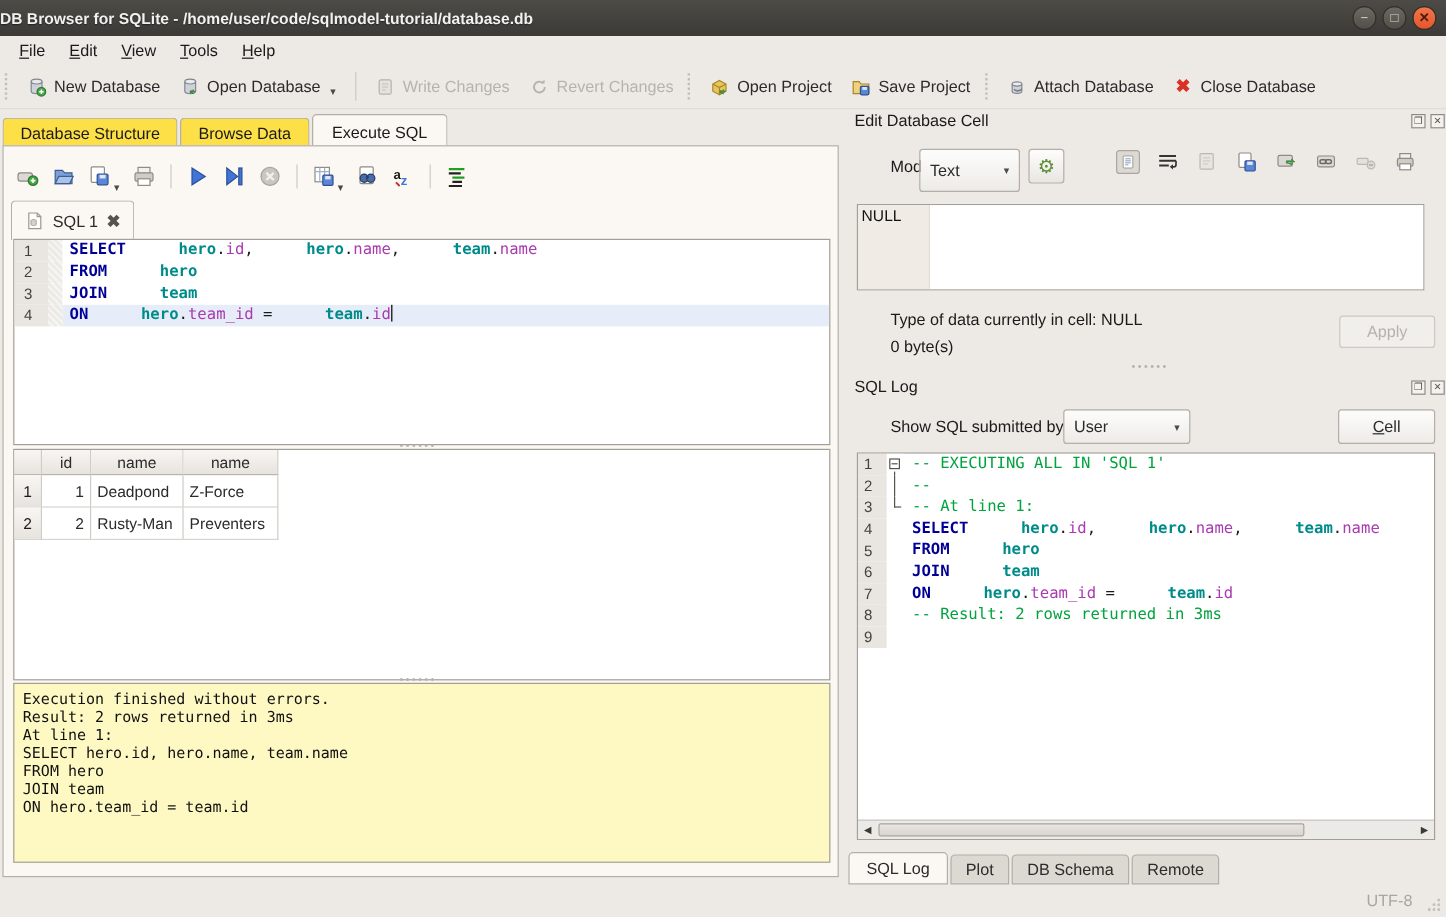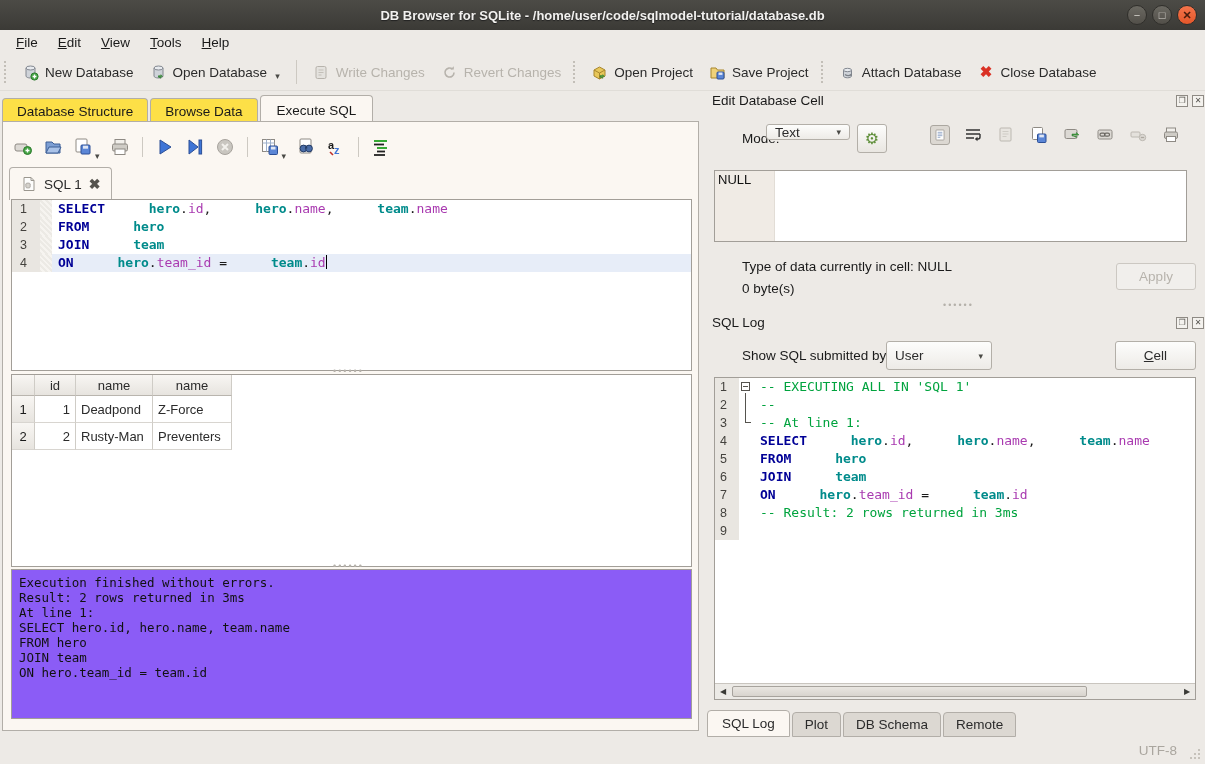--- a/index.html
+++ b/index.html
@@ -1,21 +1,21 @@
 <!DOCTYPE html>
 <html><head>
 <meta charset="utf-8">
 <style>
   * { margin:0; padding:0; box-sizing:border-box; }
   html,body { width:1205px; height:764px; }
   body { position:relative; font-family:"Liberation Sans",sans-serif; background:#edeae6; overflow:hidden; color:#2b2b2b; }
 
   
   .titlebar { position:absolute; left:0; top:0; width:1205px; height:30px;
-    background:linear-gradient(#4c4b46,#3b3a36); display:flex; align-items:center; justify-content:center; }
+    background:linear-gradient(#4c4b46,#3b3a36); display:flex; align-items:center; }
   .titlebar .title { color:#f2f1ef; font-weight:bold; font-size:13px; text-shadow:0 1px 1px #222; }
   .winbtns { position:absolute; right:8px; top:5px; display:flex; gap:5px; }
   .winbtn { width:20px; height:20px; border-radius:50%; background:linear-gradient(#6b6962,#524f49);
     border:1px solid #302f2b; color:#d8d5cf; font-size:11px; line-height:18px; text-align:center; }
   .winbtn.close { background:linear-gradient(#f4744b,#e4572a); color:#4a1c0c; font-weight:bold; }
 
   
   .menubar { position:absolute; left:0; top:30px; width:1205px; height:24px; display:flex; align-items:center; padding-left:6px; background:#edeae6; }
   .menu-item { display:inline-block; padding:3px 10px; font-size:13.5px; color:#1a1a1a; }
   .menu-item::first-letter { text-decoration:underline; }
@@ -70,21 +70,21 @@
   .grid-body .grid-cell { height:27px; }
   .grid-cell.c0 { width:23px; flex:none; background:linear-gradient(#f8f6f3,#e7e4df); justify-content:center; color:#1a1a1a; }
   .grid-cell.c1 { width:41px; flex:none; justify-content:flex-end; }
   .grid-head .grid-cell.c1 { justify-content:center; }
   .grid-cell.c2 { width:77px; flex:none; }
   .grid-head .grid-cell.c2 { justify-content:center; }
   .grid-cell.c3 { width:79px; flex:none; }
   .grid-head .grid-cell.c3 { justify-content:center; }
 
   
-  .msg-box { position:absolute; left:8px; top:447px; width:681px; height:150px; background:#8b5cf6; border:1px solid #a29e98;
+  .msg-box { position:absolute; left:8px; top:447px; width:681px; height:150px; background:#fef9c3; border:1px solid #a29e98;
     font-family:"DejaVu Sans Mono","Liberation Mono",monospace; font-size:12.5px; line-height:15px; padding:5px 7px; white-space:pre-wrap; color:#111; }
 
   
   .dock-title { position:absolute; font-size:13.5px; color:#1a1a1a; }
   .dock-btns { position:absolute; display:flex; gap:4px; }
   .dock-btn { width:12px; height:12px; border:1px solid #8e8a84; background:#f4f2ee; font-size:8px; line-height:10px; text-align:center; color:#55534e; }
 
   .label13 { position:absolute; font-size:13.5px; color:#1a1a1a;margin-left:30px; }
   .combo { position:absolute; background:linear-gradient(#fdfdfc,#edebe7); border:1px solid #b3afa8; border-radius:3px;
     font-size:13.5px; display:flex; align-items:center; padding:0 8px; justify-content:space-between; }
@@ -399,21 +399,21 @@
 ON hero.team_id = team.id</div>
 </div>
 
 <div class="dock-title" style="left:712px; top:93px;">Edit Database Cell</div>
 <div class="dock-btns" style="left:1176px; top:95px;">
   <div class="dock-btn">❐</div>
   <div class="dock-btn">✕</div>
 </div>
 
 <div class="label13" style="left:712px; top:131px;">Mode:</div>
-<div class="combo" style="left:766px; top:124px; width:84px; height:16px;">
+<div class="combo" style="left:766px; top:124px; width:84px; height:36px;">
   <span>Text</span>
   <span class="caret" style="align-self:center">▾</span>
 </div>
 <div class="sq-btn" style="left:857px; top:124px; width:30px; height:29px;">
   <span style="color:#5f8f3a; font-size:16px;">⚙</span>
 </div>
 
 <div class="cell-icons" style="left:930px; top:125px;">
   <span class="icon pressed">
     <svg width="18" height="18" viewBox="0 0 18 18">

